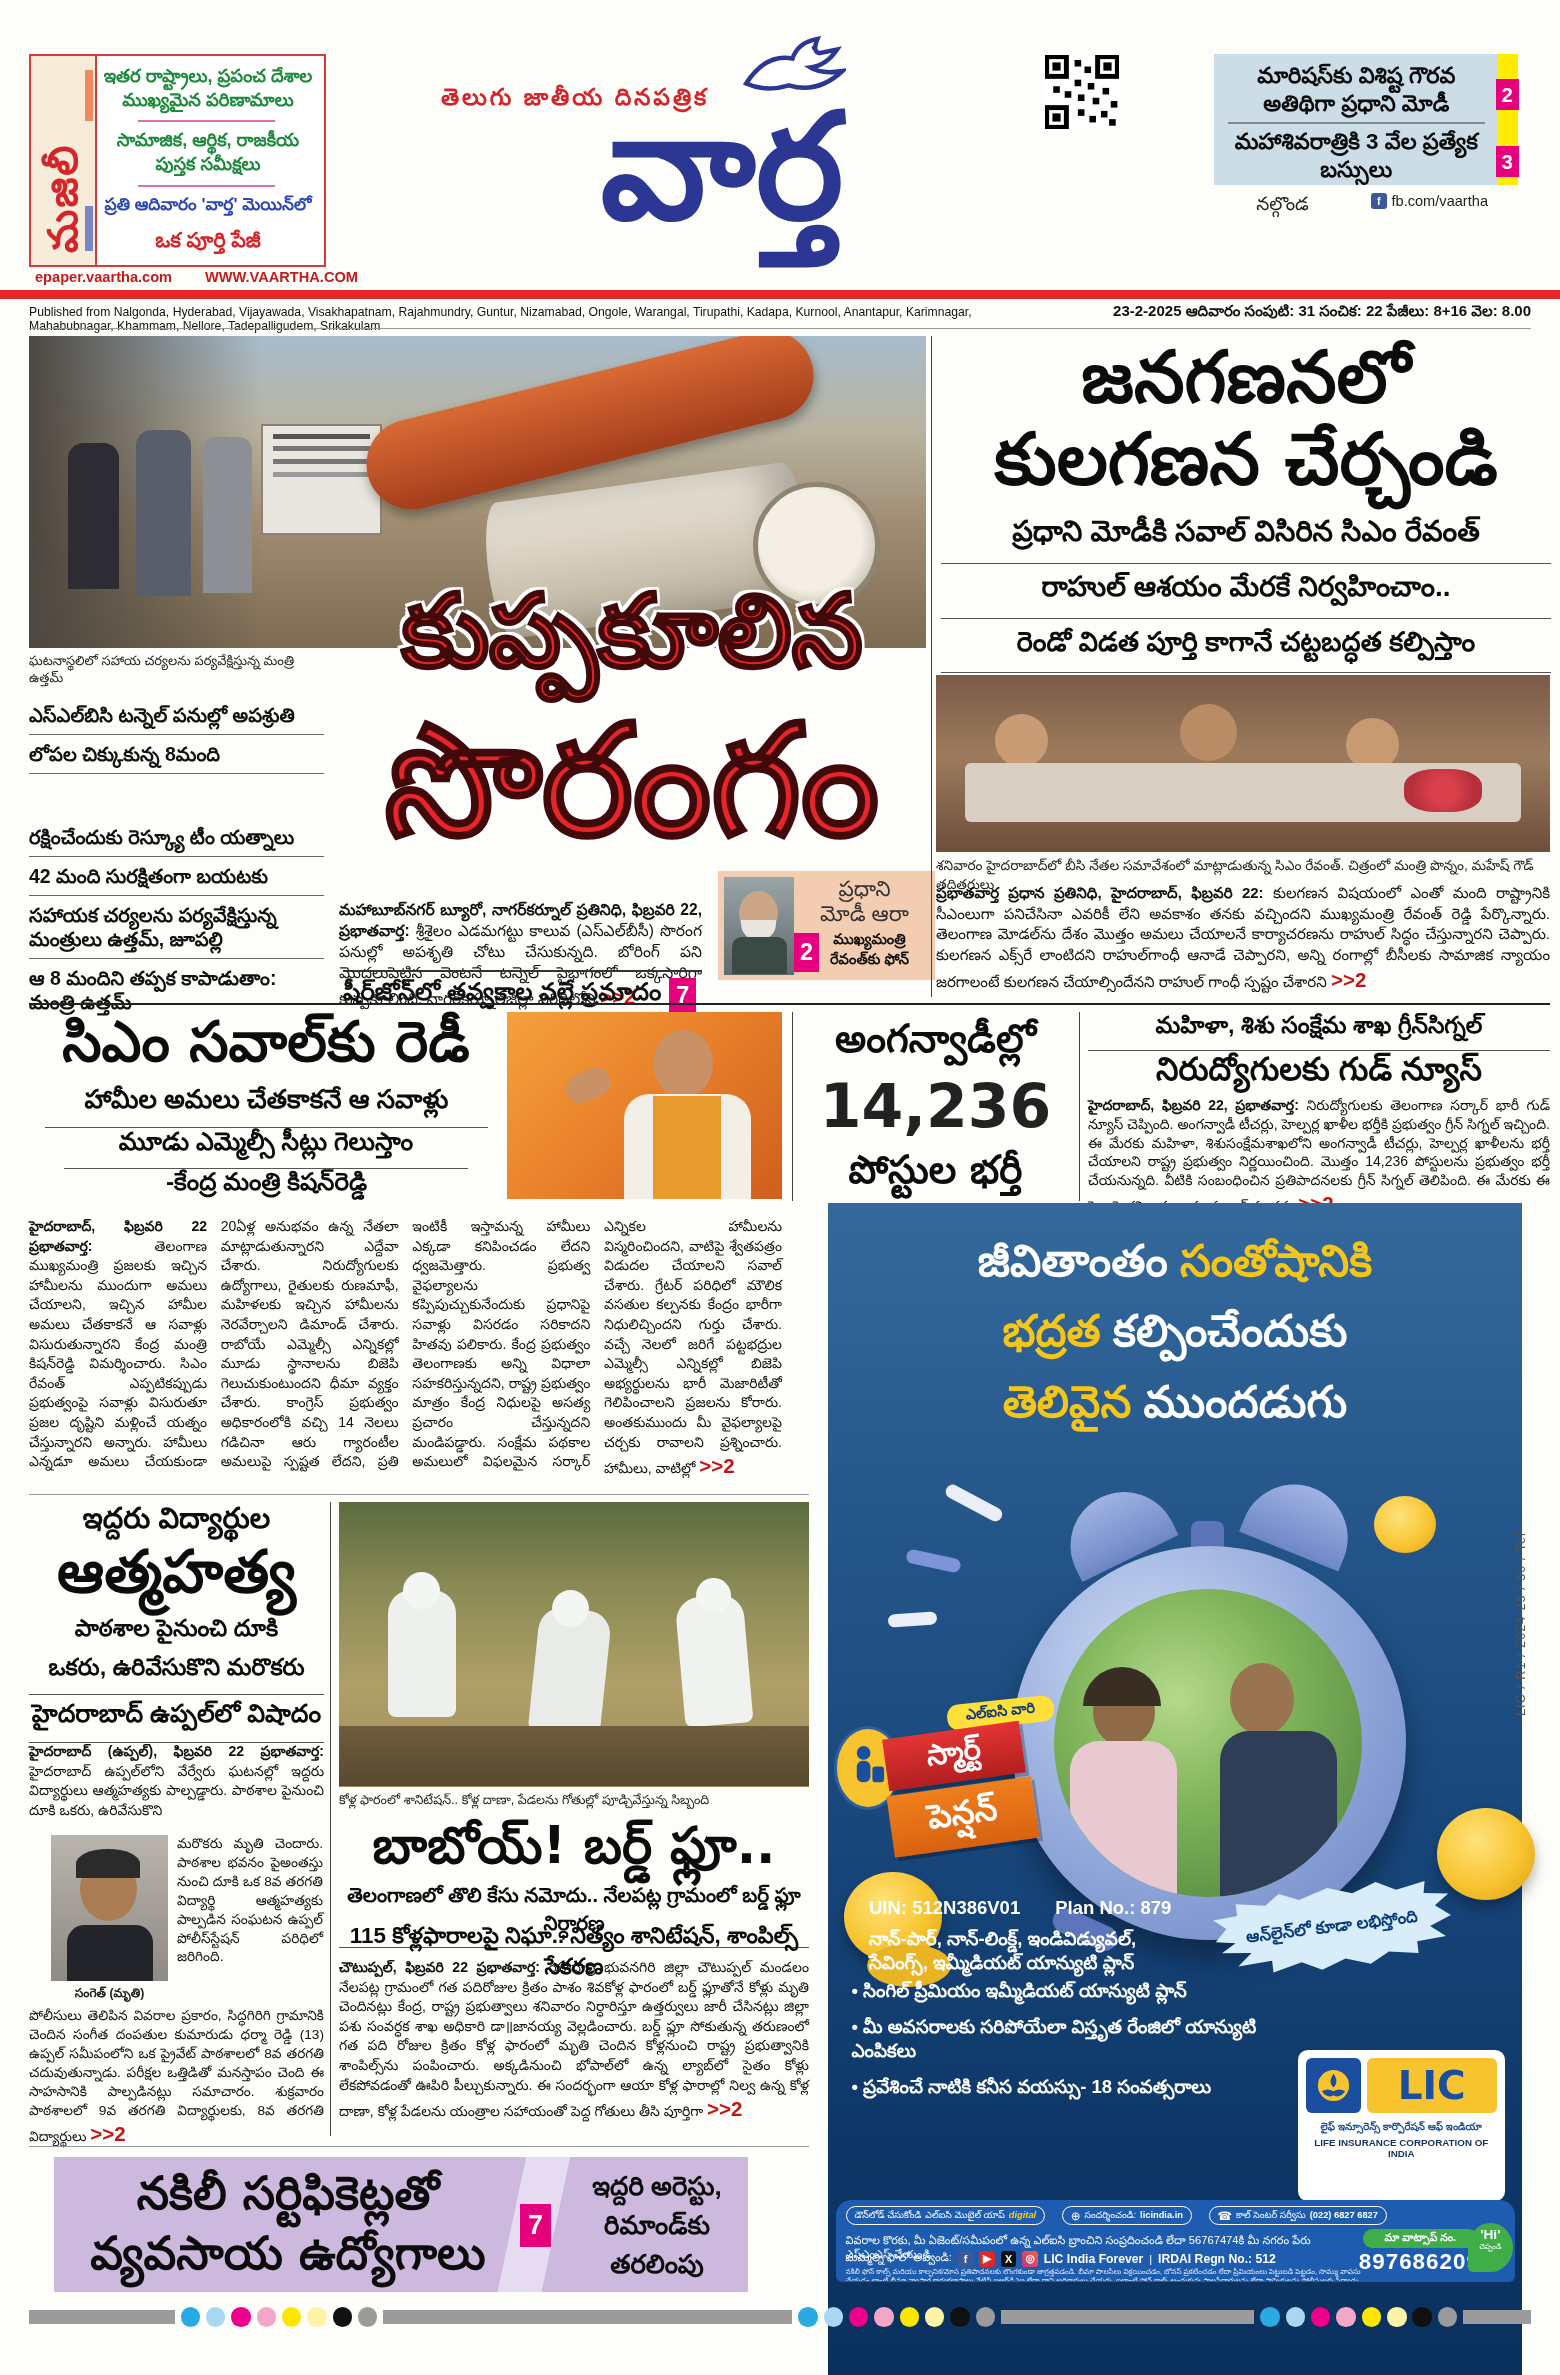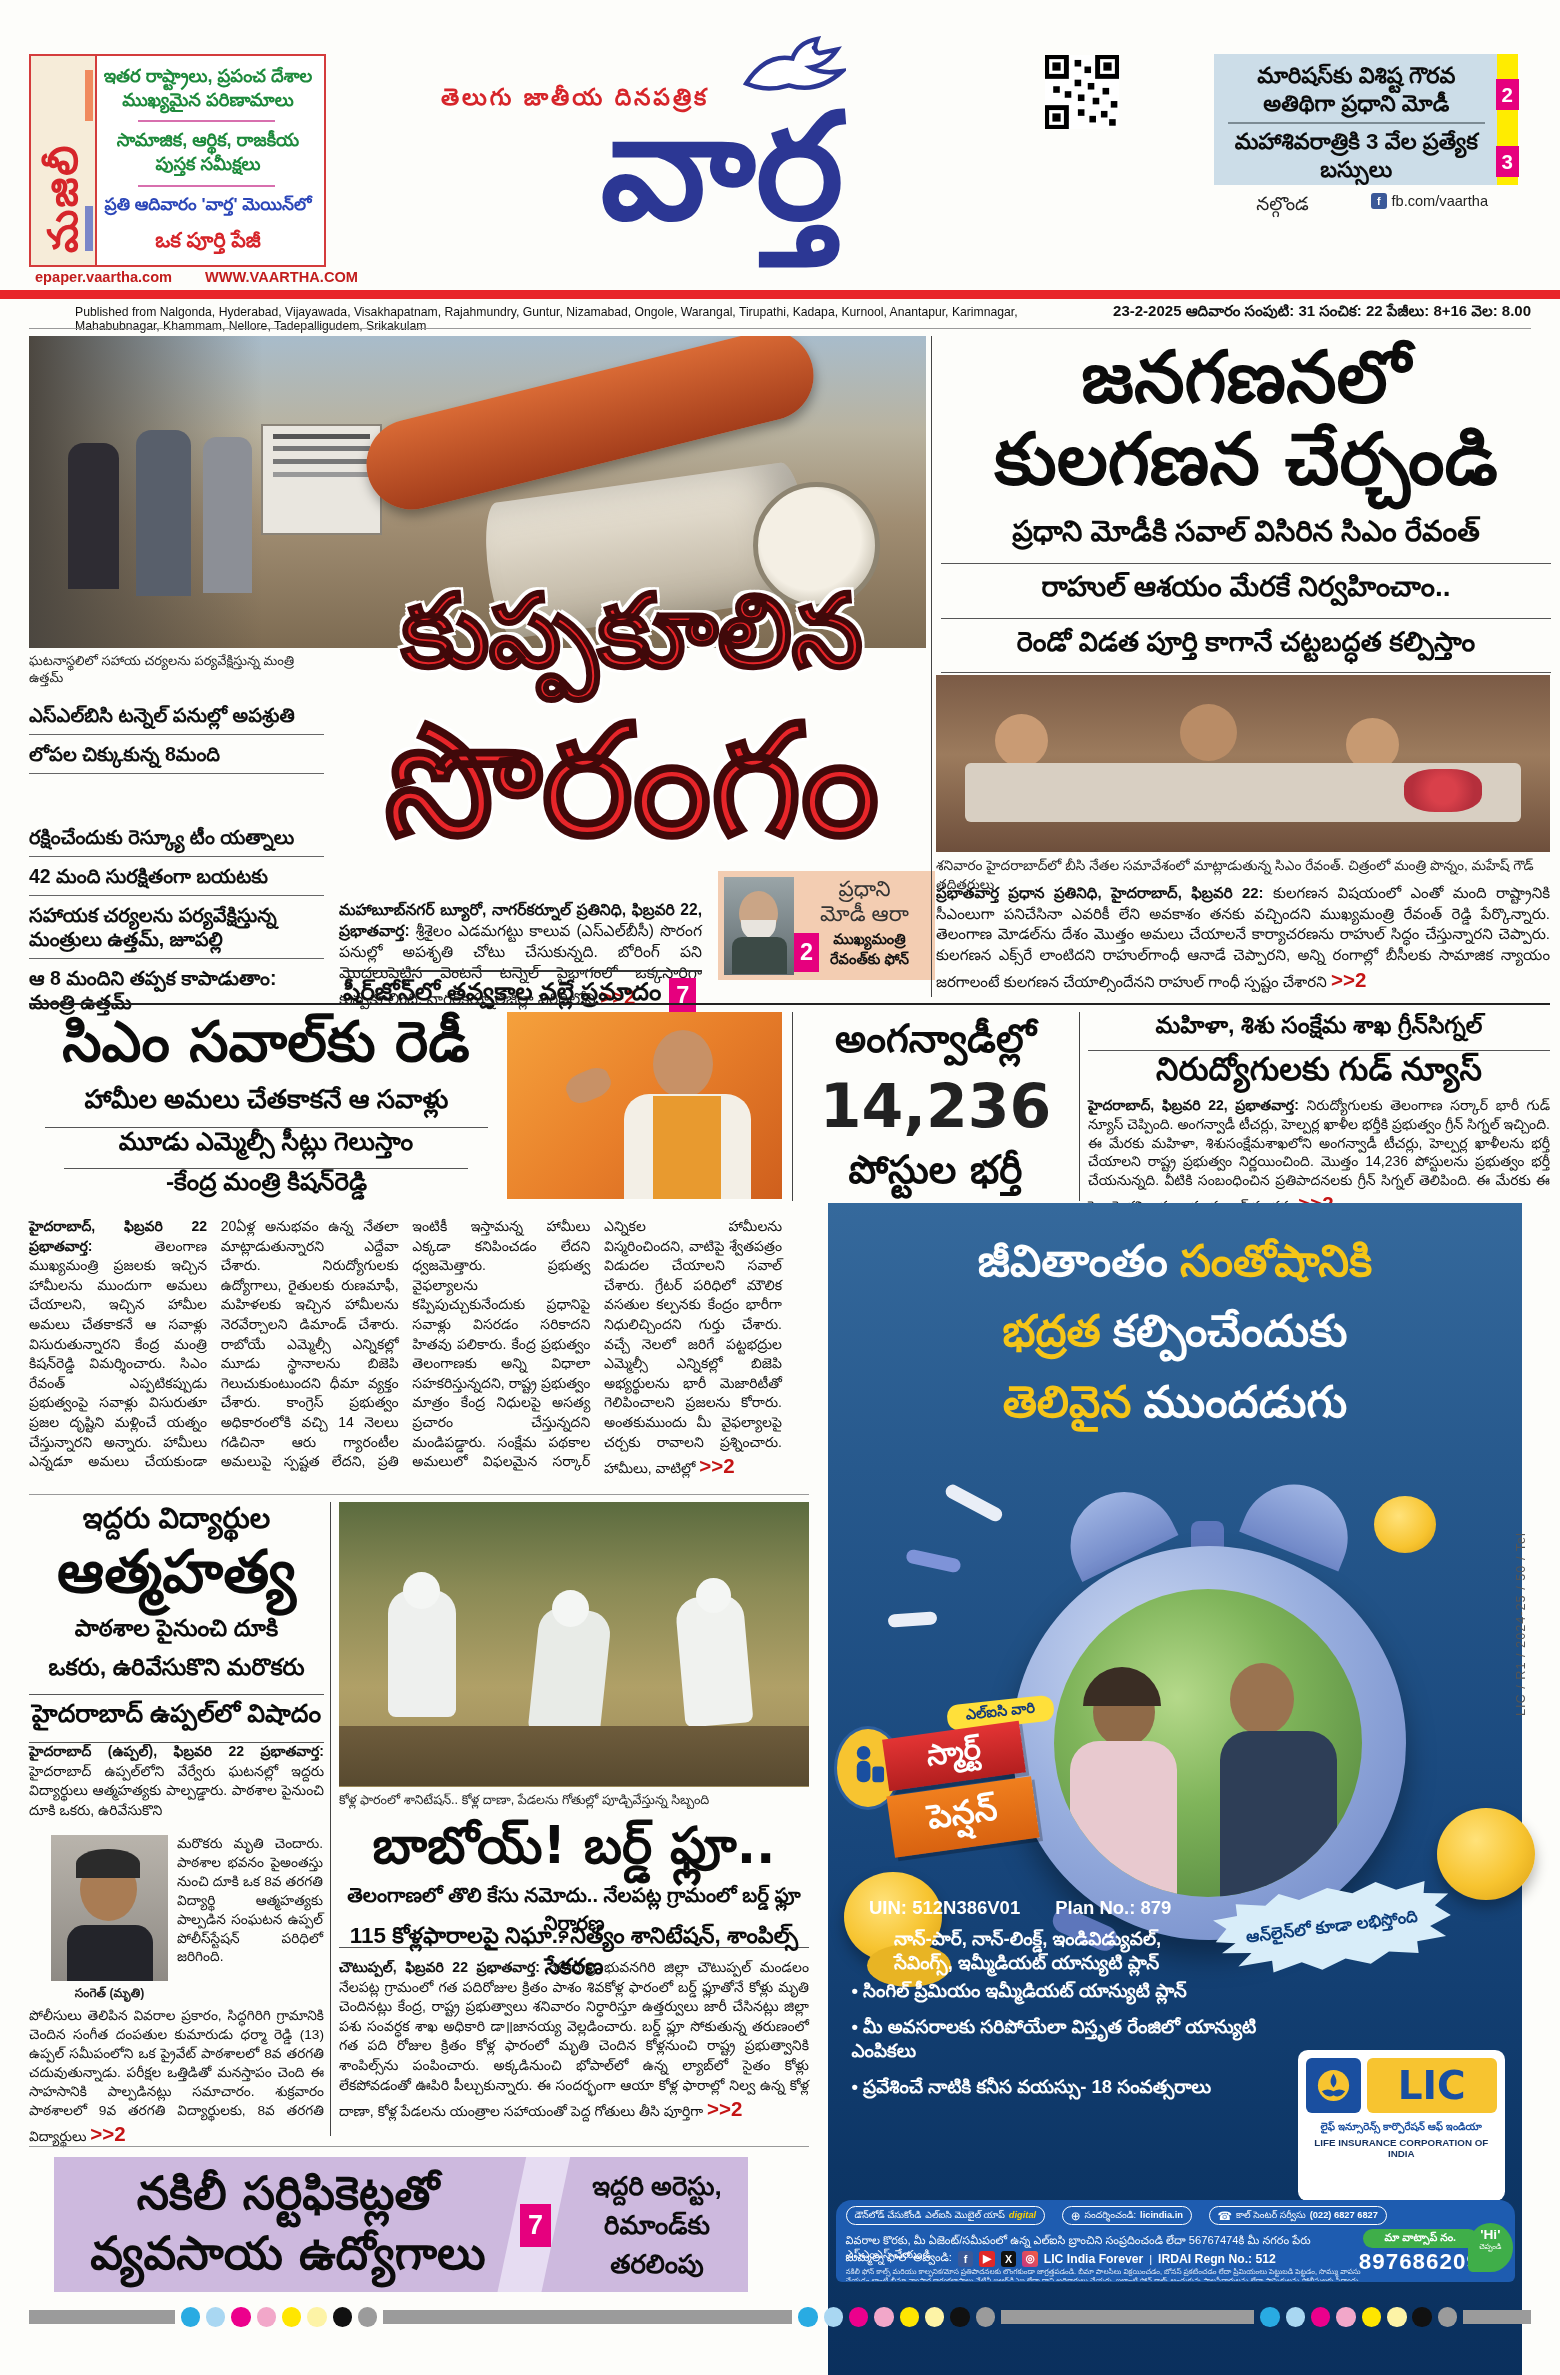--- a/index.html
+++ b/index.html
@@ -87,21 +87,21 @@
     <div class="abs tc" style="left:7.8px;top:74px;width:269px;font-size:22.4px;font-weight:900;line-height:1.25;color:#0c0c0c;">మహాశివరాత్రికి 3 వేల ప్రత్యేక బస్సులు</div>
     <div class="abs badge" style="right:-1px;top:92px;width:23.4px;height:31px;font-size:20.5px;">3</div>
   </div>
   <div class="abs tc" style="left:1214px;top:193px;width:137px;font-size:18.5px;color:#222;">నల్గొండ</div>
   <div class="abs" style="left:1371px;top:193px;display:flex;align-items:center;gap:4.9px;">
     <span class="soc" style="background:#3b5998;">f</span>
     <span style="font-size:14.6px;color:#222;">fb.com/vaartha</span>
   </div>
 
   <div class="abs" style="left:0;top:290px;width:1560px;height:8.8px;background:#e8262a;"></div>
-  <div class="abs" style="left:29px;top:305px;width:985px;font-size:12.2px;color:#111;margin-left:46px;">Published from Nalgonda, Hyderabad, Vijayawada, Visakhapatnam, Rajahmundry, Guntur, Nizamabad, Ongole, Warangal, Tirupathi, Kadapa, Kurnool, Anantapur, Karimnagar, Mahabubnagar, Khammam, Nellore, Tadepalligudem, Srikakulam</div>
+  <div class="abs" style="left:29px;top:305px;width:985px;font-size:12.2px;color:#111;">Published from Nalgonda, Hyderabad, Vijayawada, Visakhapatnam, Rajahmundry, Guntur, Nizamabad, Ongole, Warangal, Tirupathi, Kadapa, Kurnool, Anantapur, Karimnagar, Mahabubnagar, Khammam, Nellore, Tadepalligudem, Srikakulam</div>
   <div class="abs" style="left:1014px;top:302px;width:517px;font-size:15px;font-weight:bold;text-align:right;color:#111;">23-2-2025 ఆదివారం సంపుటి: 31 సంచిక: 22 పేజీలు: 8+16 వెల: 8.00</div>
   <div class="abs thinrule" style="left:29px;top:328px;width:1502px;"></div>
 
   <div class="abs photo" style="left:29px;top:336px;width:897px;height:312px;background:linear-gradient(180deg,#a8bccb 0%,#b9b3a0 30%,#a08d72 60%,#7d6b52 100%);">
     <div class="abs" style="left:0;top:0;width:234px;height:100%;background:linear-gradient(90deg,#4c4740 0%,rgba(76,71,64,0) 100%);"></div>
     <div class="abs" style="left:39px;top:107px;width:51px;height:146px;background:#2e2c33;border-radius:15.6px 15.6px 0 0;"></div>
     <div class="abs" style="left:107px;top:94px;width:55px;height:166px;background:#585f6b;border-radius:15.6px 15.6px 0 0;"></div>
     <div class="abs" style="left:174px;top:101px;width:49px;height:156px;background:#8c8f96;border-radius:13.7px 13.7px 0 0;"></div>
     <div class="abs" style="left:232px;top:88px;width:117px;height:107px;background:#e9e6df;border:2px solid #8a8378;">
       <div style="margin:7.8px 9.8px;height:4.9px;background:#555;"></div>
@@ -304,21 +304,21 @@
         </svg>
     </div>
     <div class="abs tc" style="left:119px;top:497px;width:107px;padding:2.9px 0;background:#ffe03a;border-radius:11.7px;font-size:14.6px;font-weight:bold;color:#143a7a;transform:rotate(-6deg);">ఎల్ఐసి వారి</div>
     <div class="abs tc" style="left:57px;top:527px;width:138px;padding:5.9px 0;background:linear-gradient(180deg,#e33434,#b31f1f);color:#fff;font-size:29px;font-weight:900;transform:rotate(-8deg);box-shadow:2.9px 3.9px 0 rgba(0,0,0,.25);">స్మార్ట్</div>
     <div class="abs tc" style="left:62px;top:583px;width:146px;padding:7.8px 0;background:linear-gradient(180deg,#f07f1e,#d86210);color:#fff;font-size:33px;font-weight:900;transform:rotate(-8deg);box-shadow:2.9px 3.9px 0 rgba(0,0,0,.25);">పెన్షన్</div>
 
     <div class="abs" style="left:41px;top:694px;display:flex;gap:35px;color:#fff;font-size:18.5px;font-weight:bold;">
       <span>UIN: 512N386V01</span>
       <span>Plan No.: 879</span>
     </div>
-    <div class="abs" style="left:41px;top:724px;width:322px;color:#fff;font-size:18.5px;font-weight:600;line-height:1.3;margin-left:25px;">
+    <div class="abs" style="left:41px;top:724px;width:322px;color:#fff;font-size:18.5px;font-weight:600;line-height:1.3;">
       <div>నాన్-పార్, నాన్-లింక్డ్, ఇండివిడ్యువల్,</div>
       <div>సేవింగ్స్, ఇమ్మీడియట్ యాన్యుటి ప్లాన్</div>
     </div>
 
     <div class="abs tc" style="left:382px;top:683px;width:244px;height:84px;background:#d8edf9;color:#0b3c7a;font-size:16.6px;font-weight:bold;display:flex;align-items:center;justify-content:center;transform:rotate(-7deg);clip-path:polygon(2% 50%,7% 36%,2% 24%,12% 22%,12% 8%,24% 14%,30% 2%,38% 12%,50% 2%,60% 12%,70% 2%,78% 14%,90% 8%,89% 22%,99% 26%,93% 38%,99% 52%,90% 62%,96% 76%,84% 78%,84% 92%,72% 86%,64% 98%,54% 88%,44% 98%,36% 86%,24% 94%,24% 80%,10% 82%,16% 68%,4% 64%,10% 54%);">ఆన్‌లైన్‌లో కూడా లభిస్తోంది</div>
 
     <div class="abs" style="left:23.4px;top:776px;width:458px;">
       <div class="lic-bullet" style="margin-bottom:11.7px;">• <span>సింగిల్ ప్రీమియం ఇమ్మీడియట్ యాన్యుటి ప్లాన్</span></div>
       <div class="lic-bullet" style="margin-bottom:11.7px;">• <span>మీ అవసరాలకు సరిపోయేలా విస్తృత రేంజిలో యాన్యుటి ఎంపికలు</span></div>
       <div class="lic-bullet">• <span>ప్రవేశించే నాటికి కనీస వయస్సు- 18 సంవత్సరాలు</span></div>

